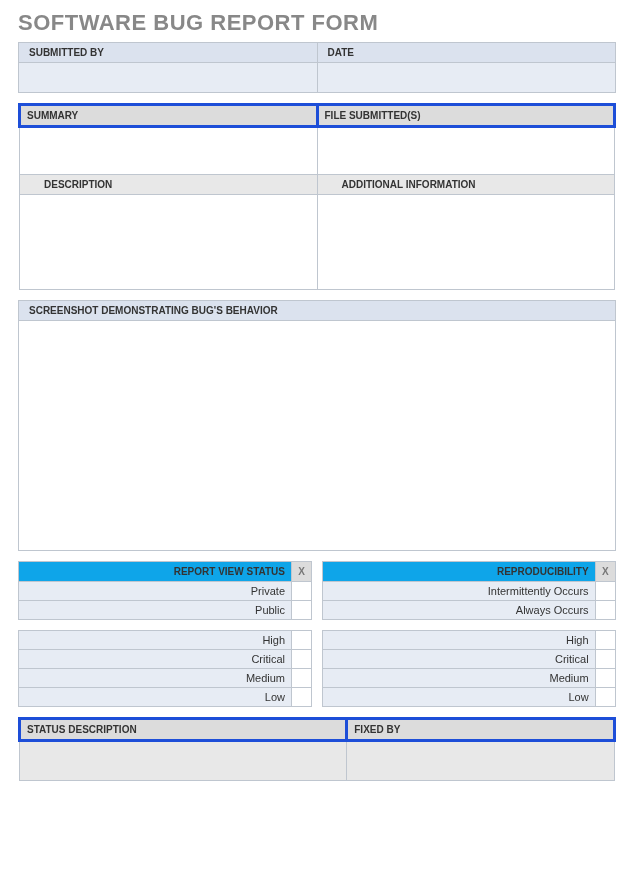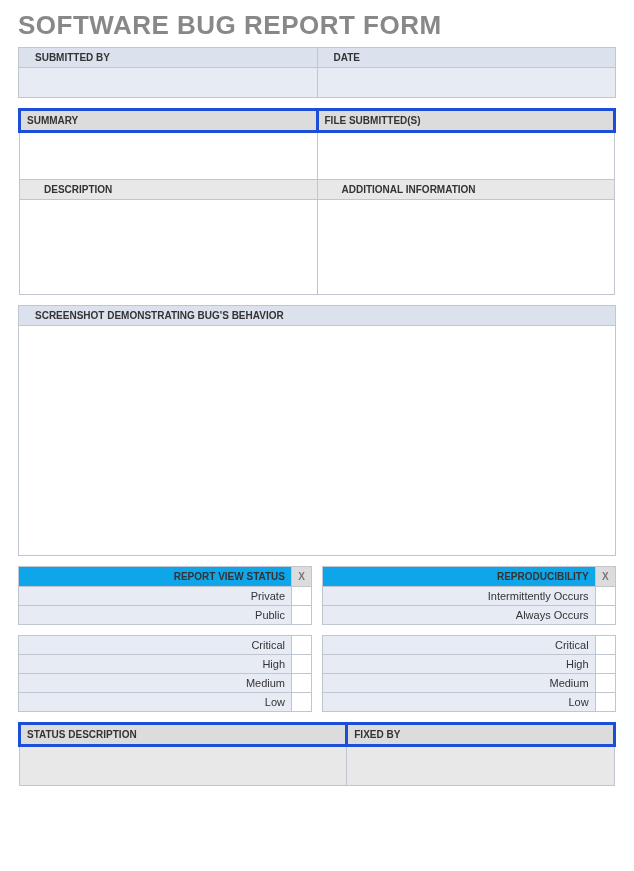--- a/index.html
+++ b/index.html
@@ -3,38 +3,38 @@
 <meta charset="utf-8">
 <style>
   * { box-sizing: border-box; margin: 0; padding: 0; }
   body {
     font-family: Arial, Helvetica, sans-serif;
     background: #fff;
     width: 634px;
     padding: 10px 18px 18px 18px;
   }
   .title {
-    font-size: 26px;
+    font-size: 22px;
     font-weight: bold;
     color: #888;
     letter-spacing: 0.5px;
     margin-bottom: 6px;
   }
   table {
     width: 100%;
     border-collapse: collapse;
   }
   .section { margin-bottom: 10px; }
   .hdr-blue {
     background: #dbe2ee;
     border: 1px solid #bfc6cf;
     font-size: 10px;
     font-weight: bold;
     color: #333;
-    padding: 4px 16px;
+    padding: 4px 10px;
     text-align: left;
     vertical-align: top;
   }
   .hdr-gray {
     background: #dcdcdc;
     border: 3px solid #1d4ed8;
     font-size: 10px;
     font-weight: bold;
     color: #333;
     padding: 4px 6px;
@@ -202,31 +202,31 @@
 <table>
   <colgroup>
     <col style="width:268px">
         <col style="width:20px">
     <col style="width:10px">
     <col style="width:268px">
         <col style="width:20px">
   </colgroup>
   <tbody>
   <tr>
+    <td class="check-row-label">High</td>
+    <td class="check-row-box"></td>
+    <td class="spacer-col"></td>
+    <td class="check-row-label">High</td>
+    <td class="check-row-box"></td>
+  </tr>
+  <tr>
     <td class="check-row-label">Critical</td>
     <td class="check-row-box"></td>
     <td class="spacer-col"></td>
     <td class="check-row-label">Critical</td>
-    <td class="check-row-box"></td>
-  </tr>
-  <tr>
-    <td class="check-row-label">High</td>
-    <td class="check-row-box"></td>
-    <td class="spacer-col"></td>
-    <td class="check-row-label">High</td>
     <td class="check-row-box"></td>
   </tr>
   <tr>
     <td class="check-row-label">Medium</td>
     <td class="check-row-box"></td>
     <td class="spacer-col"></td>
     <td class="check-row-label">Medium</td>
     <td class="check-row-box"></td>
   </tr>
   <tr>

